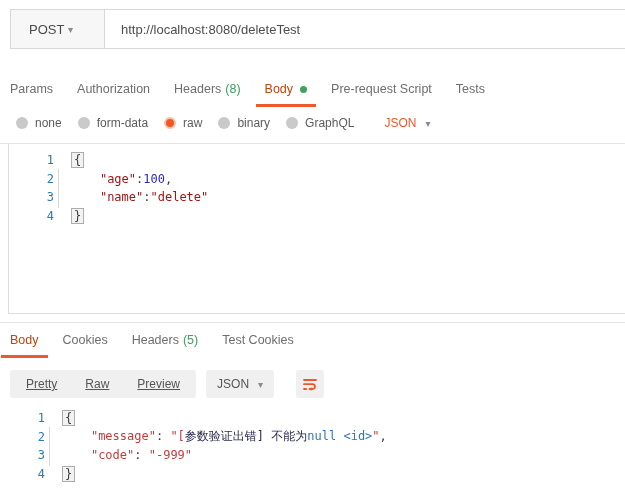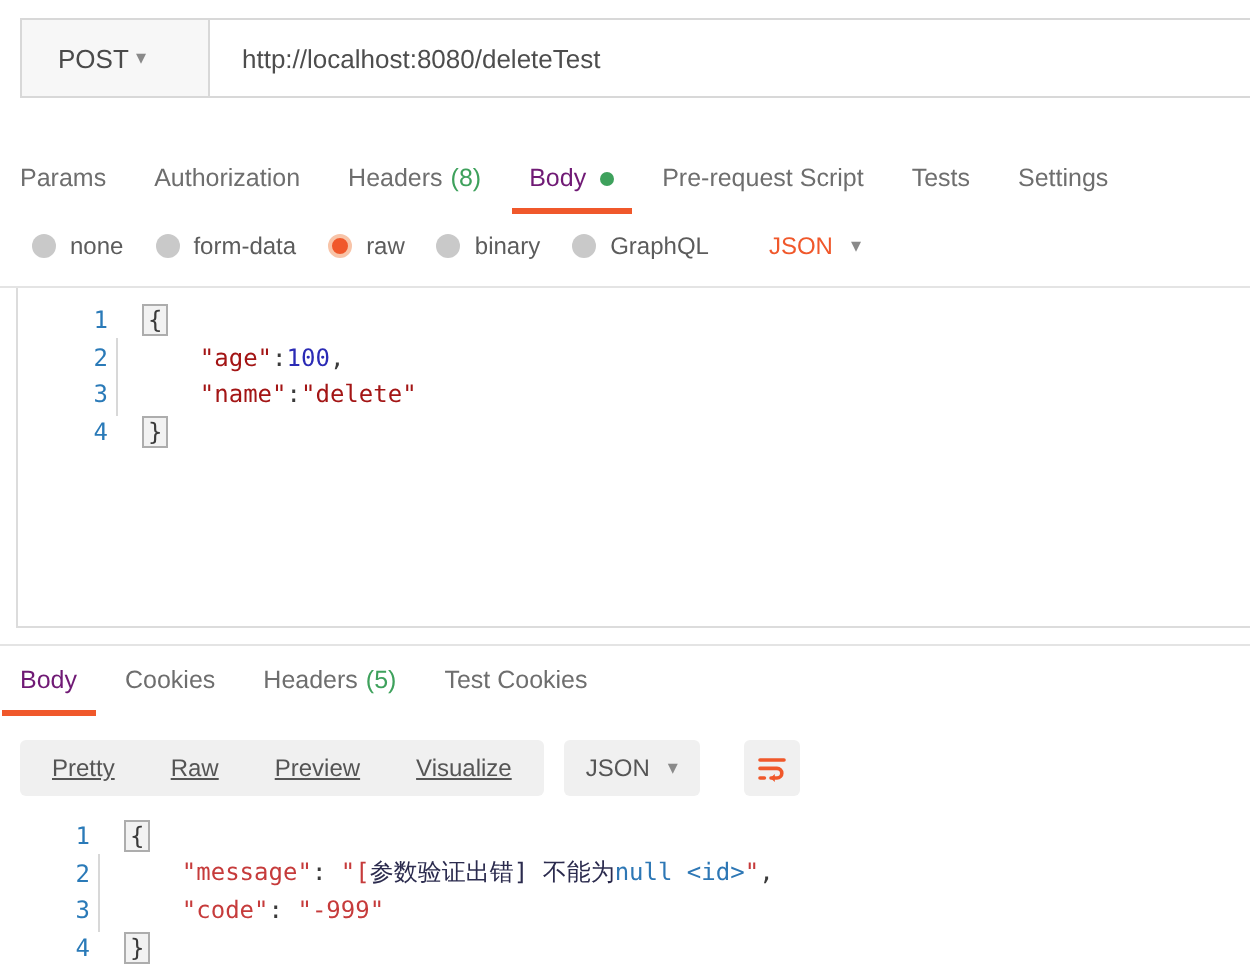--- a/index.html
+++ b/index.html
@@ -13,21 +13,21 @@
     display:flex; align-items:center; justify-content:space-between; padding:0 31px 0 18px;
     color:#4A4A4A; font-size:13px; cursor:pointer; }
   .chev { color:#8A8A8A; font-size:10px; }
   .url-input { flex:1; border:none; outline:none; background:#fff; padding:0 16px;
     font-size:13px; color:#4D4D4D; font-family:"Liberation Sans", sans-serif; }
 
   
   .req-tabs { display:flex; gap:24px; margin:27px 0 0 10px; font-size:12.5px; color:#6E6E6E; }
   .tab { padding:6px 0 8px; border-bottom:3px solid transparent; cursor:pointer; display:flex; align-items:center; }
   .tab .count { color:#3EA15C; margin-left:4px; }
-  .tab.active { color:#701a75; border-bottom-color:#F0582B; padding-left:9px; padding-right:9px; margin:0 -9px; }
+  .tab.active { color:#c2410c; border-bottom-color:#F0582B; padding-left:9px; padding-right:9px; margin:0 -9px; }
   .green-dot { width:7px; height:7px; border-radius:50%; background:#3EA15C; margin-left:7px; }
 
   
   .radio-row { display:flex; align-items:center; gap:16px; margin:9px 0 0 16px; font-size:12px; color:#5C5C5C; }
   .radio { display:flex; align-items:center; gap:7px; cursor:pointer; }
   .radio-dot { width:12px; height:12px; border-radius:50%; background:#C9C9C9; flex:none; }
   .radio.selected .radio-dot { background:#F0582B; border:2px solid #F8C4A8; }
   .type-select { display:flex; align-items:center; gap:9px; margin-left:14px; color:#F0582B; cursor:pointer; }
 
   
@@ -93,23 +93,20 @@
     <div class="tab active">
       <span>Body</span>
       <span class="green-dot"></span>
     </div>
     <div class="tab">
       <span>Pre-request Script</span>
     </div>
     <div class="tab">
       <span>Tests</span>
     </div>
-    <div class="tab">
-      <span>Settings</span>
-    </div>
   </div>
 
   <div class="radio-row">
     <div class="radio">
       <span class="radio-dot"></span>
       <span>none</span>
     </div>
     <div class="radio">
       <span class="radio-dot"></span>
       <span>form-data</span>
@@ -157,21 +154,20 @@
     <div class="tab">
       <span>Test Cookies</span>
     </div>
   </div>
 
   <div class="views-row">
     <div class="segmented">
       <div class="seg-item">Pretty</div>
       <div class="seg-item">Raw</div>
       <div class="seg-item">Preview</div>
-      <div class="seg-item">Visualize</div>
     </div>
     <div class="json-box">
       <span>JSON</span>
       <span class="chev">▾</span>
     </div>
     <div class="wrap-btn">
       <svg width="16" height="16" viewBox="0 0 16 16">
         <path d="M2 4 H14" stroke="#F0582B" stroke-width="1.8" fill="none" stroke-linecap="round"></path>
         <path d="M2 13 H5.2" stroke="#F0582B" stroke-width="1.8" fill="none" stroke-linecap="round" stroke-dasharray="2.2 1.6"></path>
         <path d="M7.5 13 H10.5 A2.4 2.4 0 0 0 10.5 8.2 H2" stroke="#F0582B" stroke-width="1.8" fill="none" stroke-linecap="round"></path>

